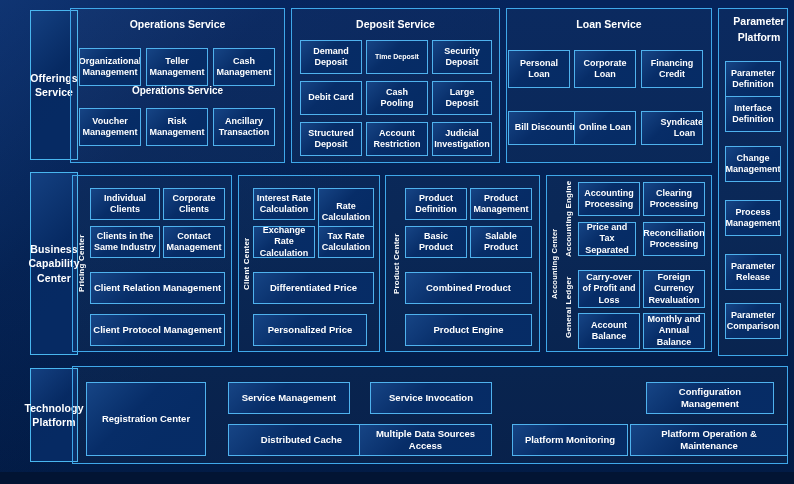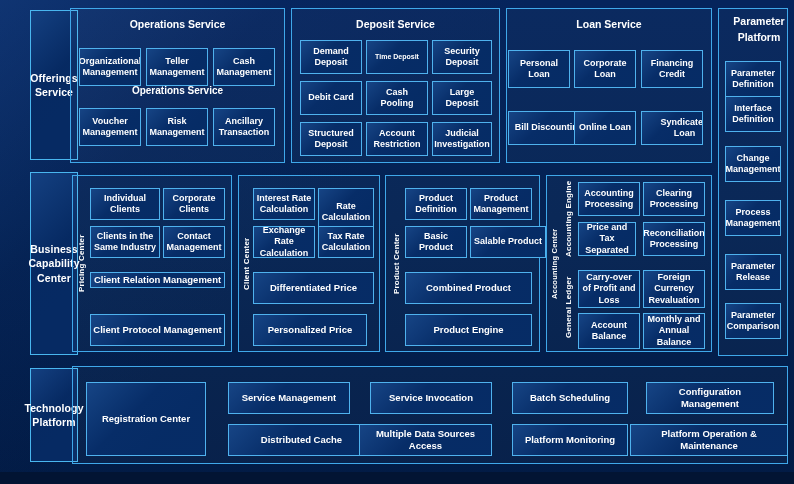--- a/index.html
+++ b/index.html
@@ -139,38 +139,38 @@
   <div class="cell" style="left:725px; top:303px; width:56px; height:36px;">Parameter Comparison</div>
 
   <div class="side-label" style="left:30px; top:172px; width:48px; height:183px;">Business Capability Center</div>
 
   <div class="group bright" style="left:72px; top:175px; width:160px; height:177px;"></div>
   <div class="vlabel" style="left:75px; top:175px; width:12px; height:177px;">Pricing Center</div>
   <div class="cell" style="left:90px; top:188px; width:70px; height:32px;">Individual Clients</div>
   <div class="cell" style="left:163px; top:188px; width:62px; height:32px;">Corporate Clients</div>
   <div class="cell" style="left:90px; top:226px; width:70px; height:32px;">Clients in the Same Industry</div>
   <div class="cell" style="left:163px; top:226px; width:62px; height:32px;">Contact Management</div>
-  <div class="cell wide" style="left:90px; top:272px; width:135px; height:16px;">Client Relation Management</div>
+  <div class="cell wide" style="left:90px; top:272px; width:135px; height:32px;">Client Relation Management</div>
   <div class="cell wide" style="left:90px; top:314px; width:135px; height:32px;">Client Protocol Management</div>
 
   <div class="group bright" style="left:238px; top:175px; width:142px; height:177px;"></div>
   <div class="vlabel" style="left:240px; top:175px; width:12px; height:177px;">Client Center</div>
   <div class="cell" style="left:253px; top:188px; width:62px; height:32px;">Interest Rate Calculation</div>
   <div class="cell" style="left:318px; top:188px; width:56px; height:48px;">Rate Calculation</div>
   <div class="cell" style="left:253px; top:226px; width:62px; height:32px;">Exchange Rate Calculation</div>
   <div class="cell" style="left:318px; top:226px; width:56px; height:32px;">Tax Rate Calculation</div>
   <div class="cell wide" style="left:253px; top:272px; width:121px; height:32px;">Differentiated Price</div>
   <div class="cell wide" style="left:253px; top:314px; width:114px; height:32px;">Personalized Price</div>
 
   <div class="group bright" style="left:385px; top:175px; width:155px; height:177px;"></div>
   <div class="vlabel" style="left:390px; top:175px; width:12px; height:177px;">Product Center</div>
   <div class="cell" style="left:405px; top:188px; width:62px; height:32px;">Product Definition</div>
   <div class="cell" style="left:470px; top:188px; width:62px; height:32px;">Product Management</div>
   <div class="cell" style="left:405px; top:226px; width:62px; height:32px;">Basic Product</div>
-  <div class="cell" style="left:470px; top:226px; width:76px; height:32px;text-align:right;">Salable Product</div>
+  <div class="cell" style="left:470px; top:226px; width:62px; height:32px;">Salable Product</div>
   <div class="cell wide" style="left:405px; top:272px; width:127px; height:32px;">Combined Product</div>
   <div class="cell wide" style="left:405px; top:314px; width:127px; height:32px;">Product Engine</div>
 
   <div class="group bright" style="left:546px; top:175px; width:166px; height:177px;"></div>
   <div class="vlabel" style="left:549px; top:175px; width:11px; height:177px; font-size:7.5px;">Accounting Center</div>
   <div class="vlabel" style="left:562px; top:178px; width:12px; height:82px;">Accounting Engine</div>
   <div class="vlabel" style="left:562px; top:266px; width:12px; height:82px;">General  Ledger</div>
   <div class="cell" style="left:578px; top:182px; width:62px; height:34px;">Accounting Processing</div>
   <div class="cell" style="left:643px; top:182px; width:62px; height:34px;">Clearing Processing</div>
   <div class="cell" style="left:578px; top:222px; width:58px; height:34px;">Price and Tax Separated</div>
@@ -181,21 +181,20 @@
   <div class="cell" style="left:643px; top:313px; width:62px; height:36px;">Monthly and Annual Balance</div>
 
   <div class="side-label" style="left:30px; top:368px; width:48px; height:94px;">Technology Platform</div>
 
   <div class="group bright" style="left:72px; top:366px; width:716px; height:98px;"></div>
 
   <div class="cell wide" style="left:86px; top:382px; width:120px; height:74px;">Registration Center</div>
 
   <div class="cell wide" style="left:228px; top:382px; width:122px; height:32px;">Service Management</div>
   <div class="cell wide" style="left:370px; top:382px; width:122px; height:32px;">Service Invocation</div>
-  <div class="cell wide" style="left:512px; top:382px; width:116px; height:32px;">Batch Scheduling</div>
   <div class="cell wide" style="left:646px; top:382px; width:128px; height:32px;">Configuration Management</div>
 
   <div class="cell wide" style="left:228px; top:424px; width:147px; height:32px;">Distributed Cache</div>
   <div class="cell wide" style="left:359px; top:424px; width:133px; height:32px;">Multiple Data Sources Access</div>
   <div class="cell wide" style="left:512px; top:424px; width:116px; height:32px;">Platform Monitoring</div>
   <div class="cell wide" style="left:630px; top:424px; width:158px; height:32px;">Platform Operation &amp; Maintenance</div>
 
   <div class="bottom-band"></div>
 </div>
 

